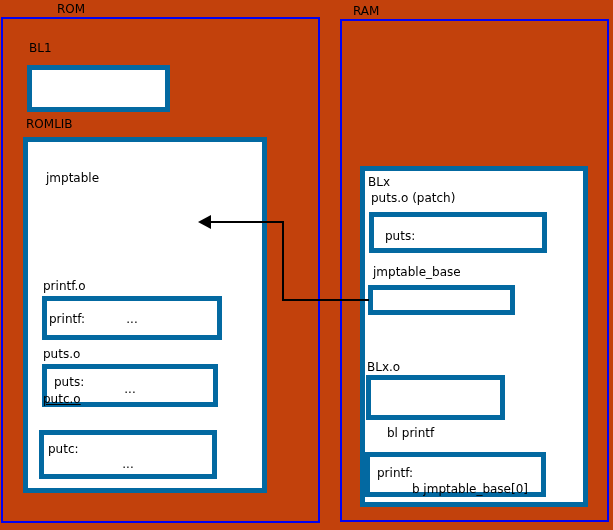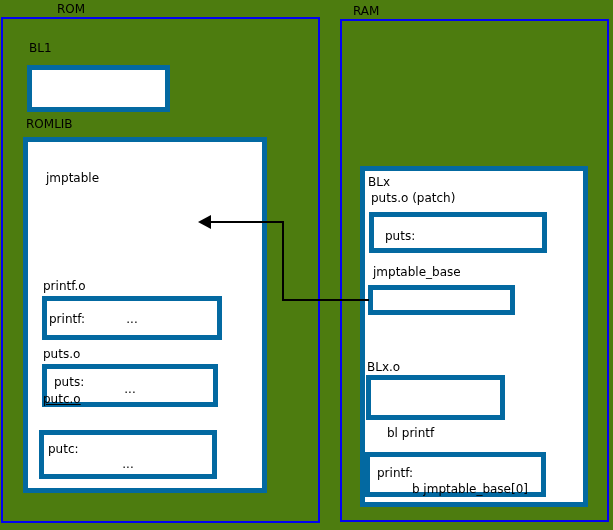--- a/index.html
+++ b/index.html
@@ -1,20 +1,20 @@
 <!DOCTYPE html>
 <html><head>
 <meta charset="utf-8">
 <style>
   html, body { margin: 0; padding: 0; background: #ffffff; }
   .canvas {
     position: relative;
     width: 613px;
     height: 530px;
-    background: #4d7c0f;
+    background: #c2410c;
     font-family: "DejaVu Sans", "Liberation Sans", sans-serif;
     font-size: 12px;
     color: #000000;
     overflow: hidden;
   }
   .lbl {
     position: absolute;
     white-space: nowrap;
     line-height: 14px;
   }

